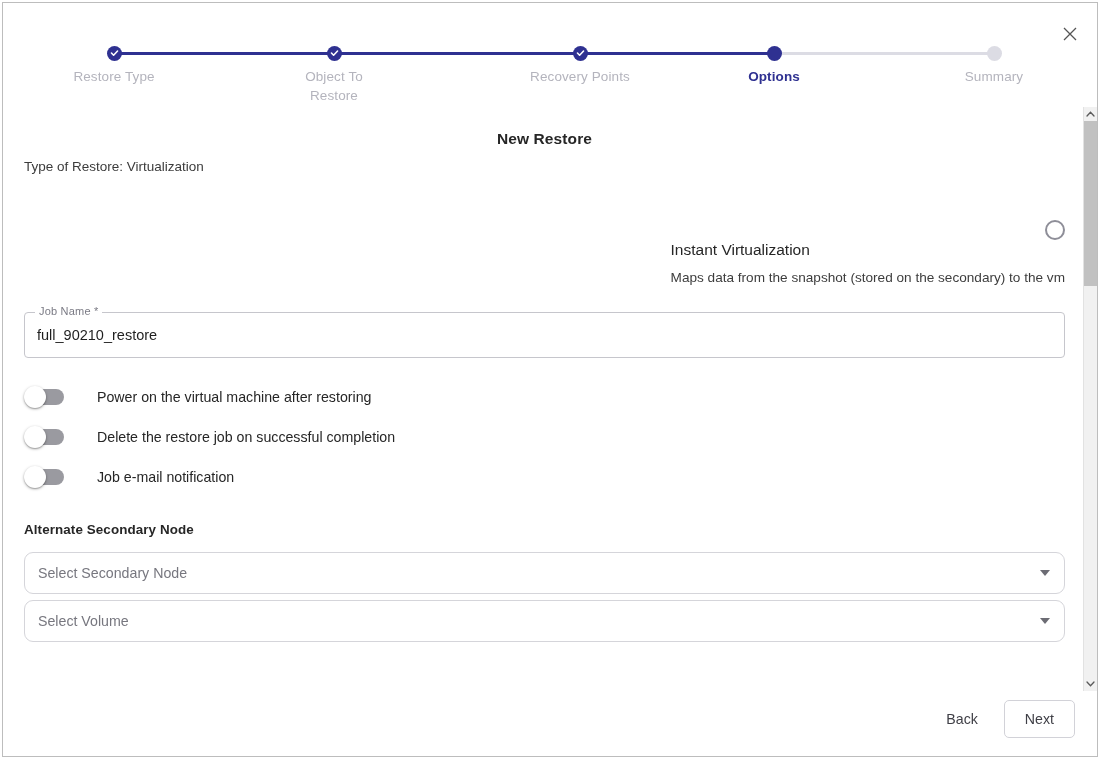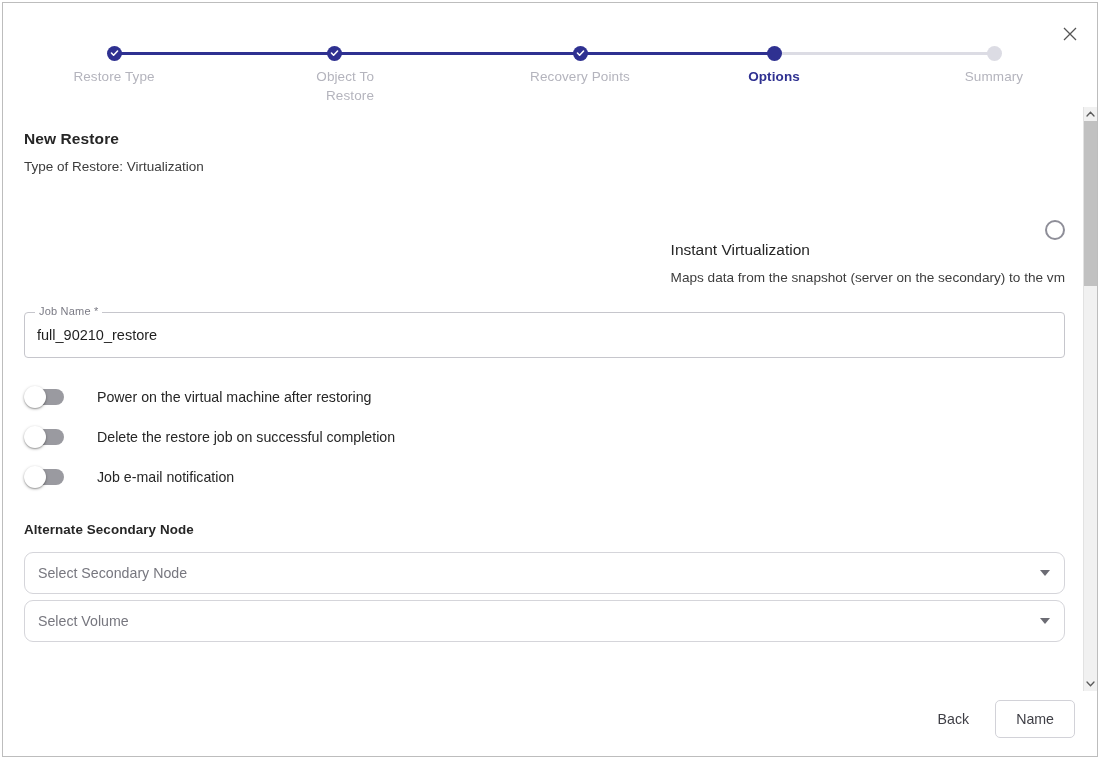--- a/index.html
+++ b/index.html
@@ -119,20 +119,21 @@
   .content {
     padding: 0 20px;
   }
 
   .page-title {
     font-size: 15.5px;
     font-weight: bold;
     color: #262626;
     margin: 22px 0 0 1px;
     letter-spacing: .1px;
+    text-align: center;
   }
   .page-subtitle {
     font-size: 13.5px;
     color: #3c3c3c;
     margin: 11px 0 0 1px;
   }
 
   
   .radio-list { margin-top: 33px; }
   .radio-row {
@@ -385,21 +386,21 @@
         </div>
         <div class="step-label">Restore Type</div>
       </div>
 
       <div class="step" style="left:331px">
         <div class="step-dot done">
           <svg width="9" height="9" viewBox="0 0 10 10" aria-hidden="true">
             <path d="M1.6 4.4 L4 7 L8.4 2.2" stroke="#ffffff" stroke-width="1.7" fill="none" stroke-linecap="round" stroke-linejoin="round"></path>
           </svg>
         </div>
-        <div class="step-label" style="max-width:80px;margin:7px auto 16px;text-align:right;">Object To Restore</div>
+        <div class="step-label" style="max-width:80px;margin:7px auto 16px;">Object To Restore</div>
       </div>
 
       <div class="step" style="left:577px">
         <div class="step-dot done">
           <svg width="9" height="9" viewBox="0 0 10 10" aria-hidden="true">
             <path d="M1.6 4.4 L4 7 L8.4 2.2" stroke="#ffffff" stroke-width="1.7" fill="none" stroke-linecap="round" stroke-linejoin="round"></path>
           </svg>
         </div>
         <div class="step-label">Recovery Points</div>
       </div>
@@ -419,21 +420,21 @@
       <div class="content">
 
         <div class="page-title">New Restore</div>
         <div class="page-subtitle">Type of Restore: Virtualization</div>
 
         <div class="radio-list">
           <div class="radio-row">
             <div class="radio-ctl"></div>
             <div class="radio-text">
               <div class="radio-title">Instant Virtualization</div>
-              <div class="radio-desc">Maps data from the snapshot (server on the secondary) to the vm</div>
+              <div class="radio-desc">Maps data from the snapshot (stored on the secondary) to the vm</div>
             </div>
           </div>
 
         </div>
 
         <div class="field">
           <div class="field-outline"></div>
           <div class="field-notch">Job Name *</div>
           <input class="field-input" type="text" value="full_90210_restore" style="">
         </div>
@@ -488,17 +489,17 @@
       <div class="sb-thumb"></div>
       <div class="sb-btn sb-down">
         <svg width="9" height="6" viewBox="0 0 9 6" aria-hidden="true">
           <path d="M1 1 L4.5 4.7 L8 1" stroke="#5a5a5a" stroke-width="1.3" fill="none" stroke-linecap="round"></path>
         </svg>
       </div>
     </div>
 
     <div class="footer">
       <button class="btn-flat">Back</button>
-      <button class="btn-outline">Name</button>
+      <button class="btn-outline">Next</button>
     </div>
 
   </div>
 </div>
 
 </body></html>

